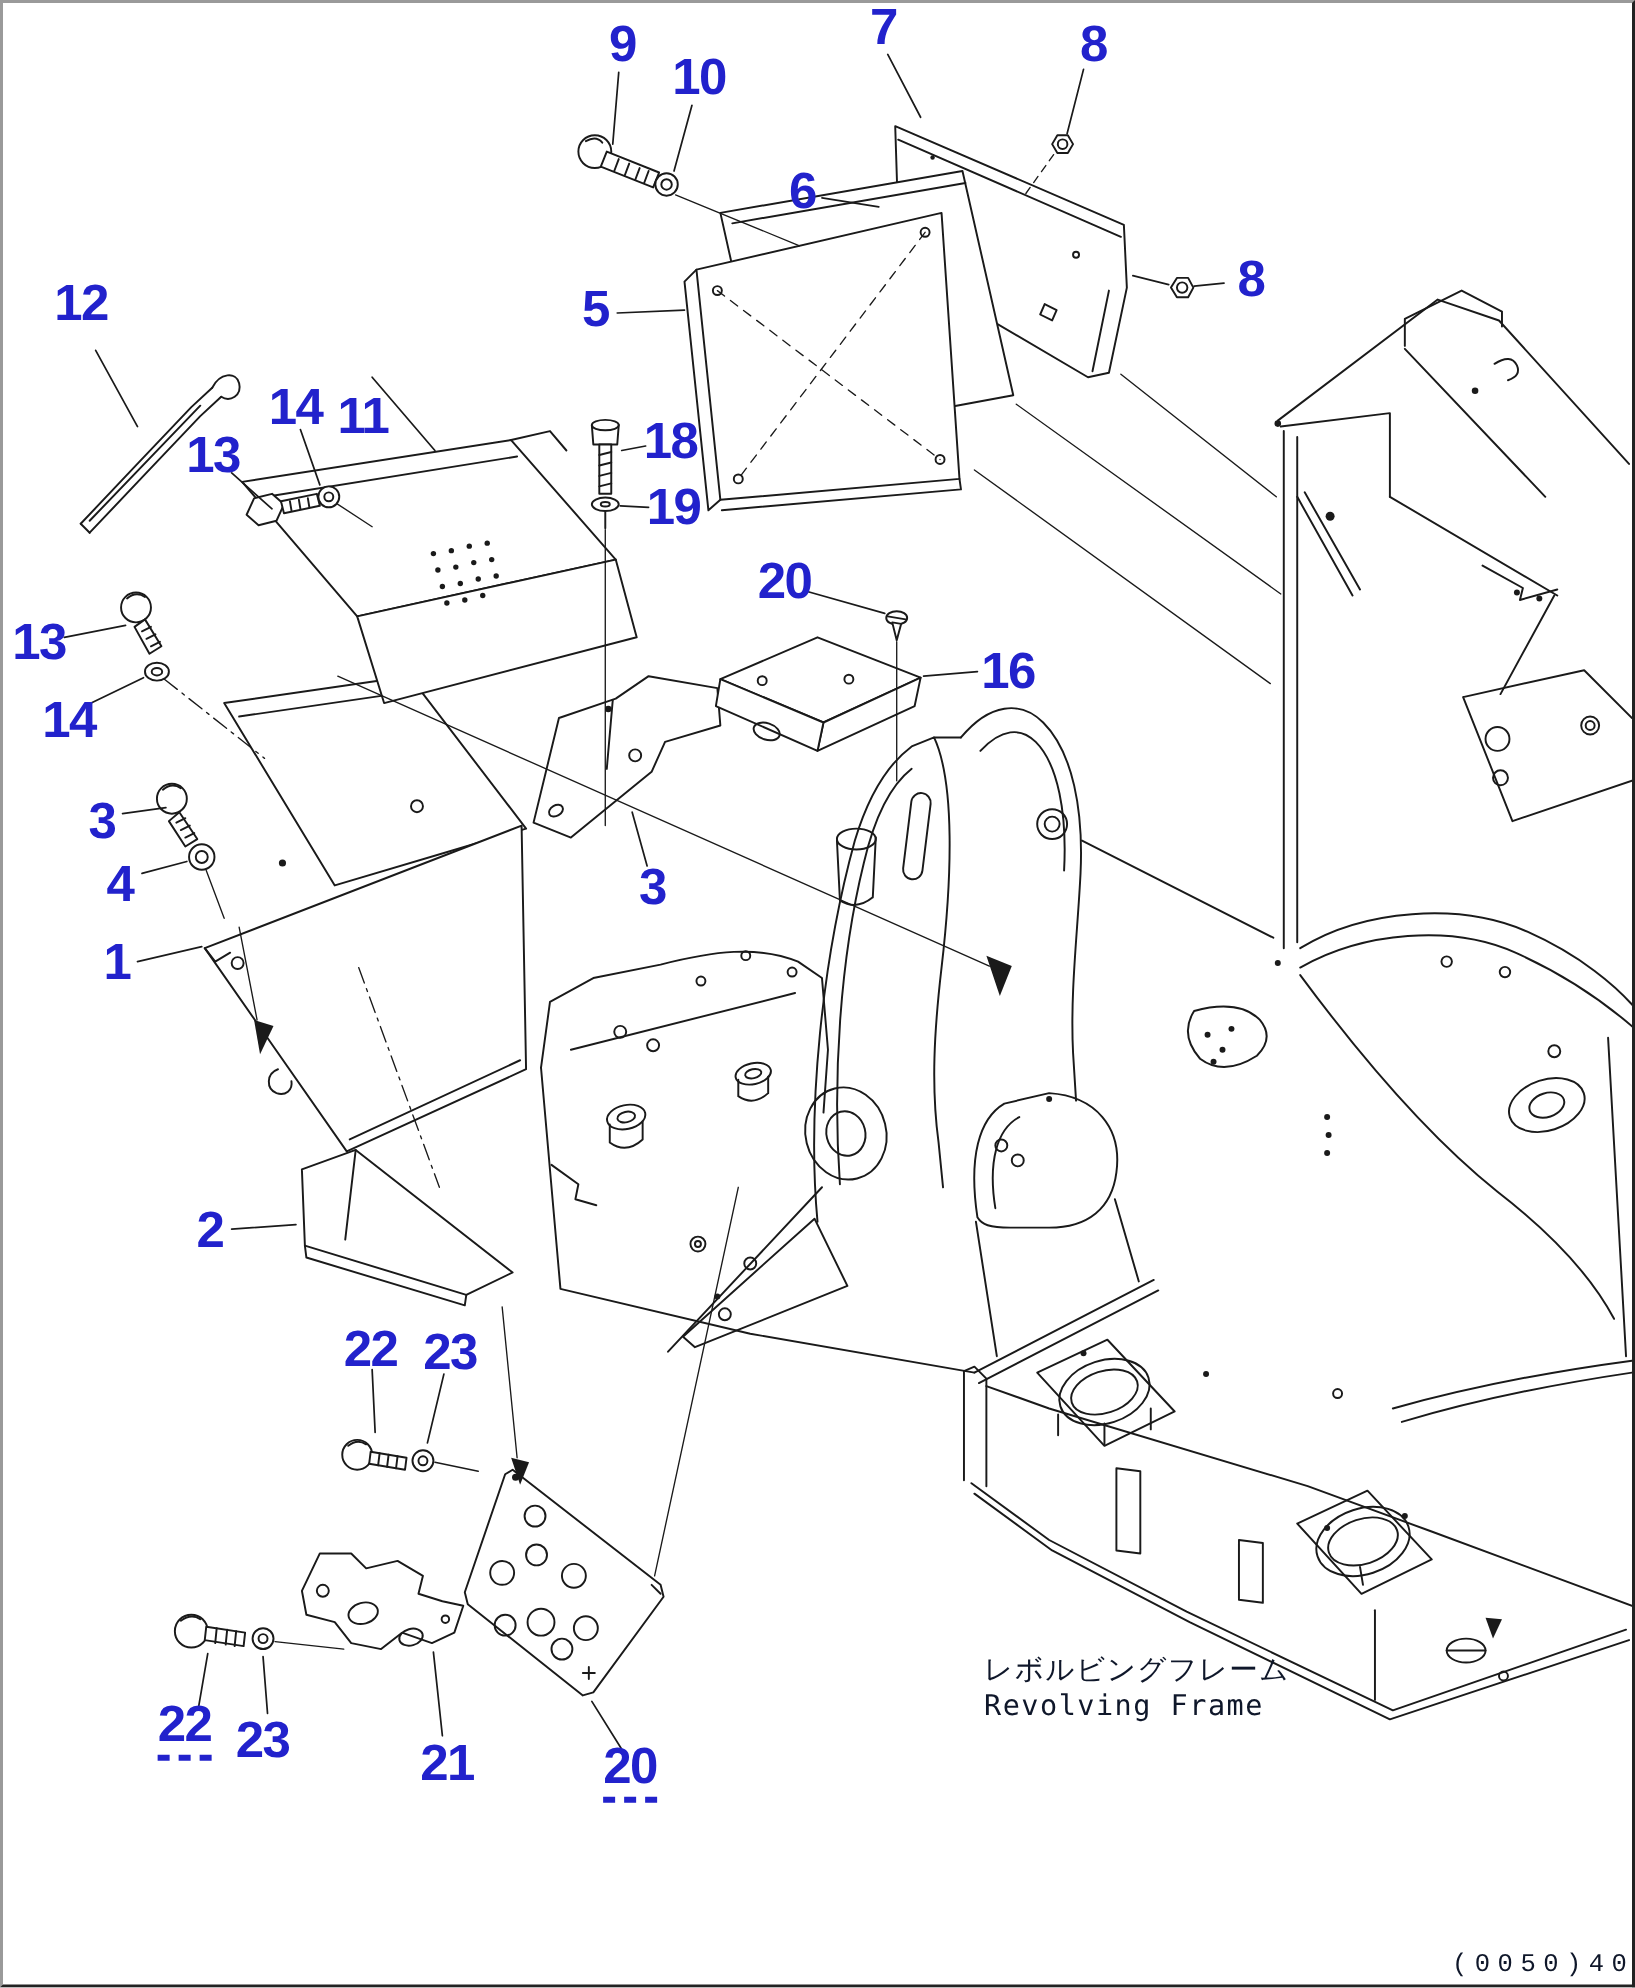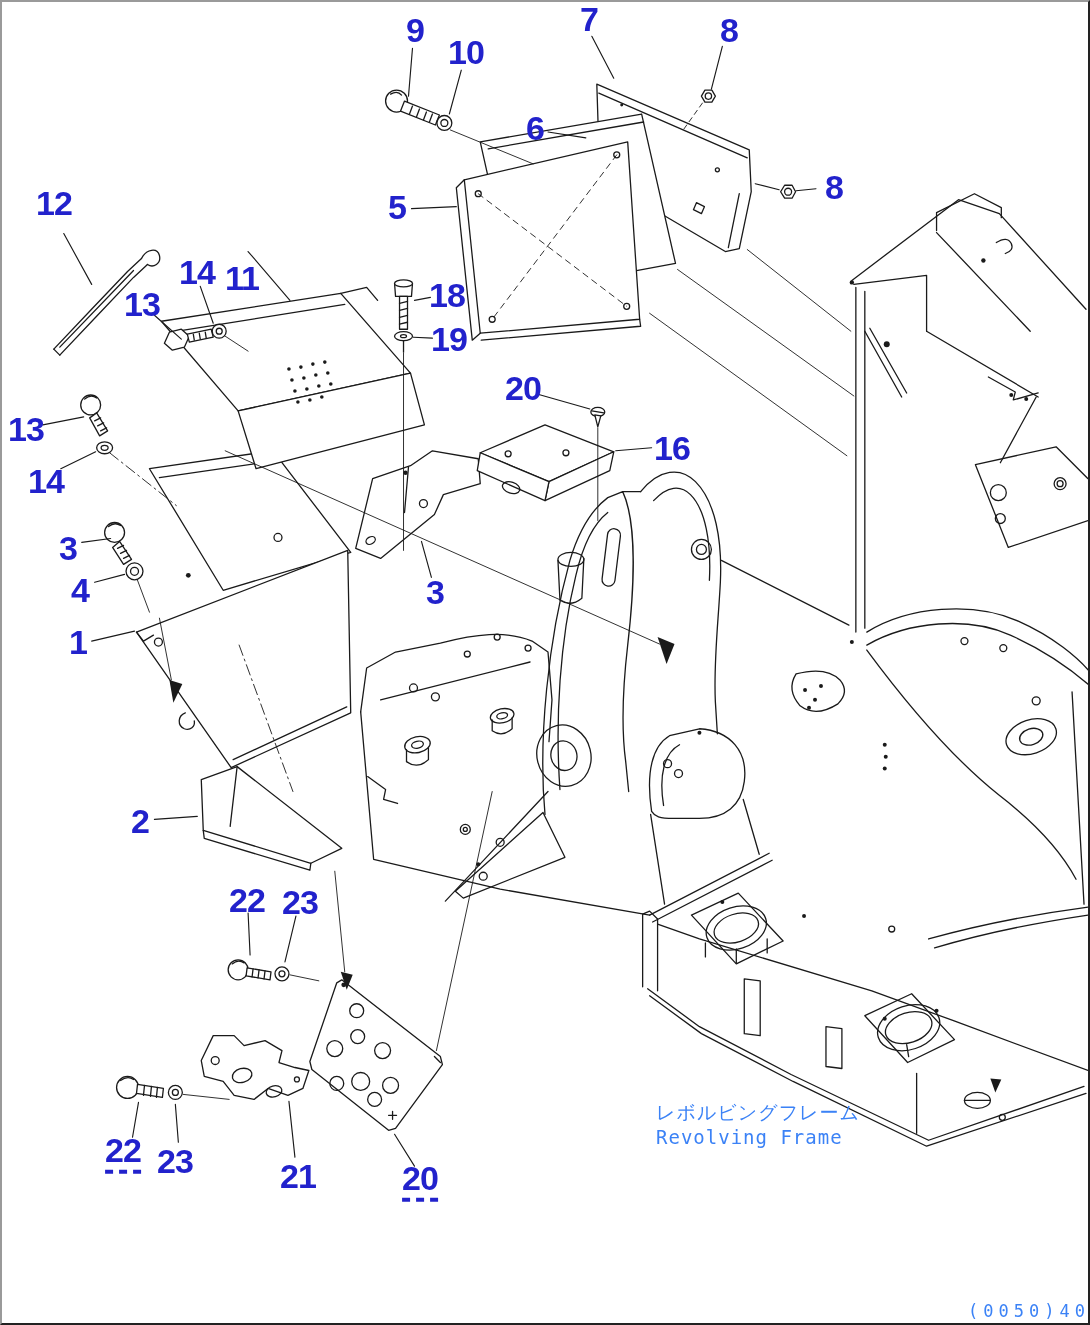--- a/index.html
+++ b/index.html
@@ -26,27 +26,27 @@
     font-family:"Liberation Sans", sans-serif;
     font-weight:700;
     font-size:34px;
     line-height:1;
     letter-spacing:-1px;
     white-space:nowrap;
   }
   .callout.u{border-bottom:4px dashed var(--callout-color,#2222cc);padding-bottom:3px;}
   .footer-label{
     position:absolute;
-    color:#3b82f6;
+    color:#0f172a;
     font-family:"DejaVu Sans Mono","Liberation Mono",monospace;
     white-space:nowrap;
   }
   .footer-jp{left:654px;top:1098px;font-size:19px;letter-spacing:1px;}
   .footer-en{left:654px;top:1124px;font-size:19px;letter-spacing:1px;}
-  .sheet-code{left:966px;top:1299px;font-size:17px;letter-spacing:5px;}
+  .sheet-code{left:966px;top:1299px;font-size:17px;letter-spacing:5px;font-family:Liberation Mono, monospace;}
 </style>
 </head>
 <body>
 
 <div class="sheet">
 
   <svg class="art" viewBox="0 0 1090 1325" fill="none" stroke="#1a1a1a" stroke-width="1.3" stroke-linecap="round" stroke-linejoin="round">
 
     <g>
       <path d="M853,279 L960,198 L1001,212 L1088,308"></path>

